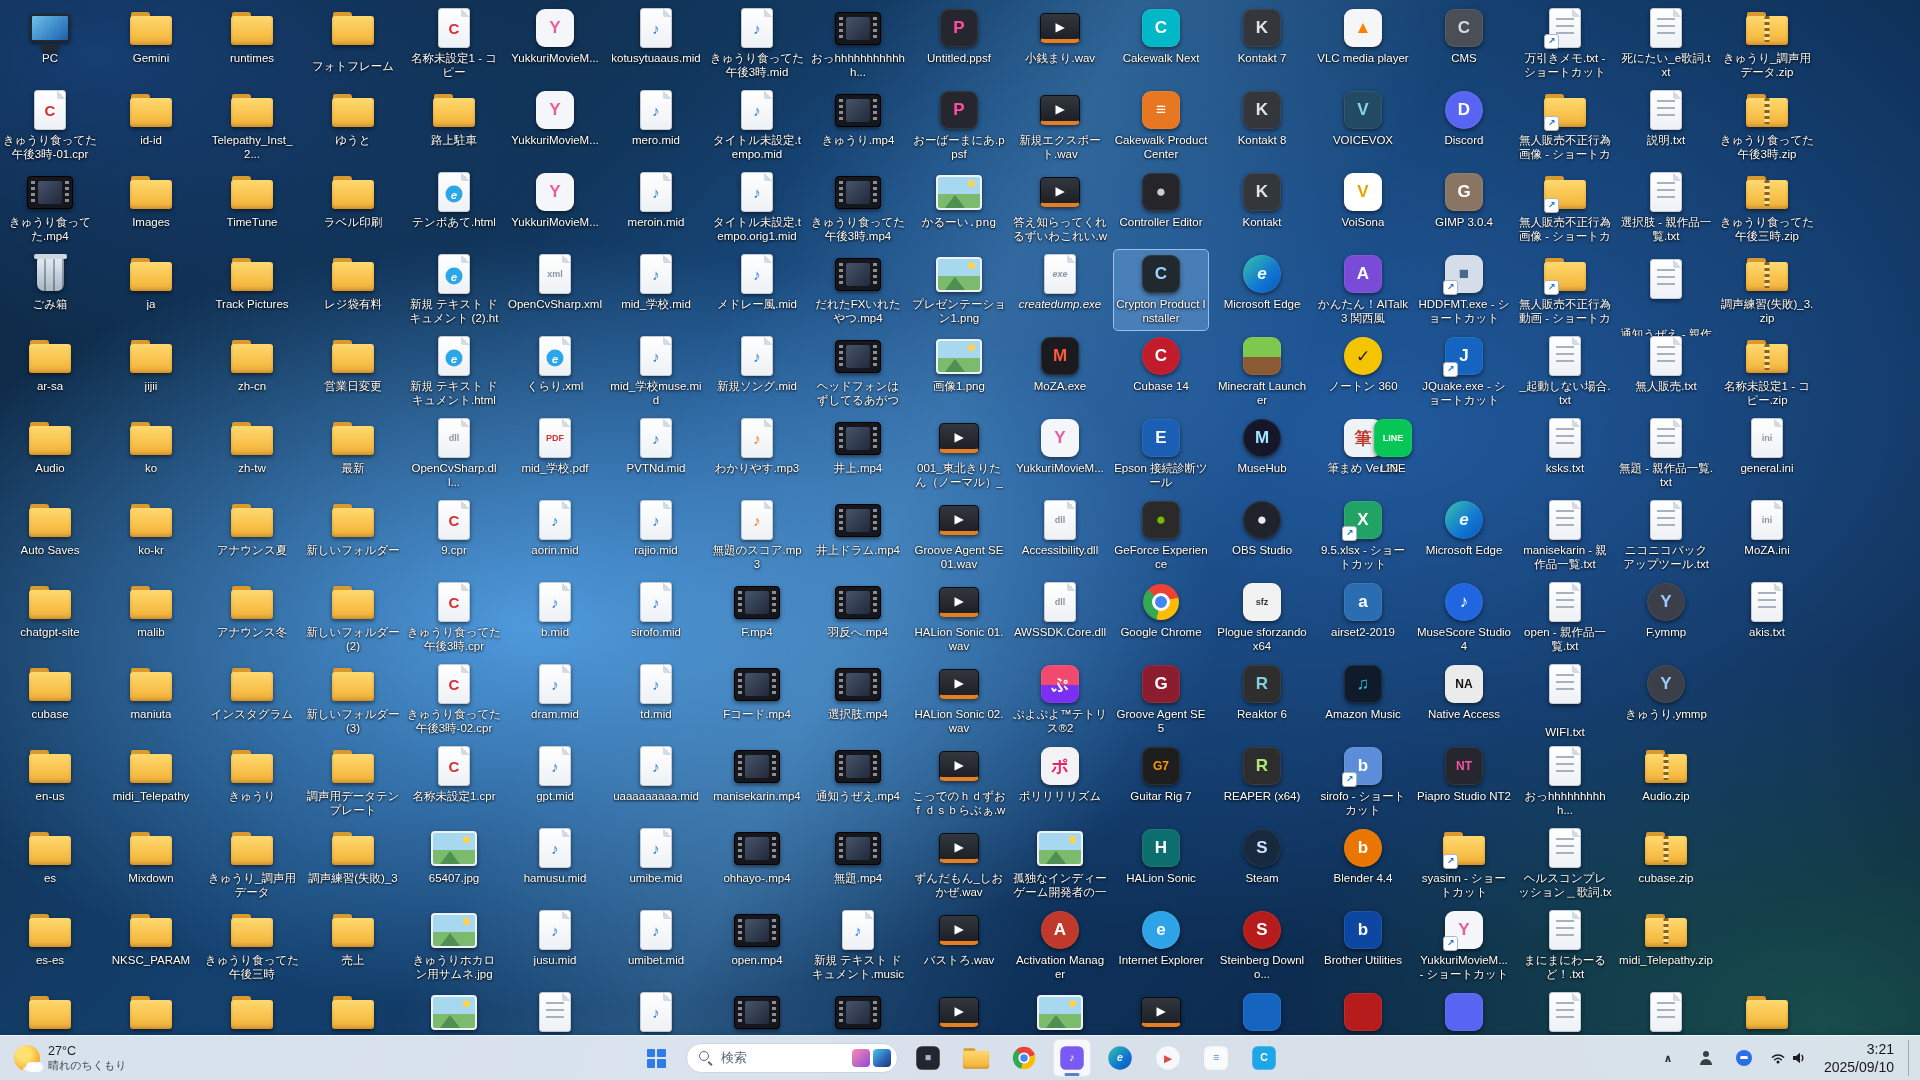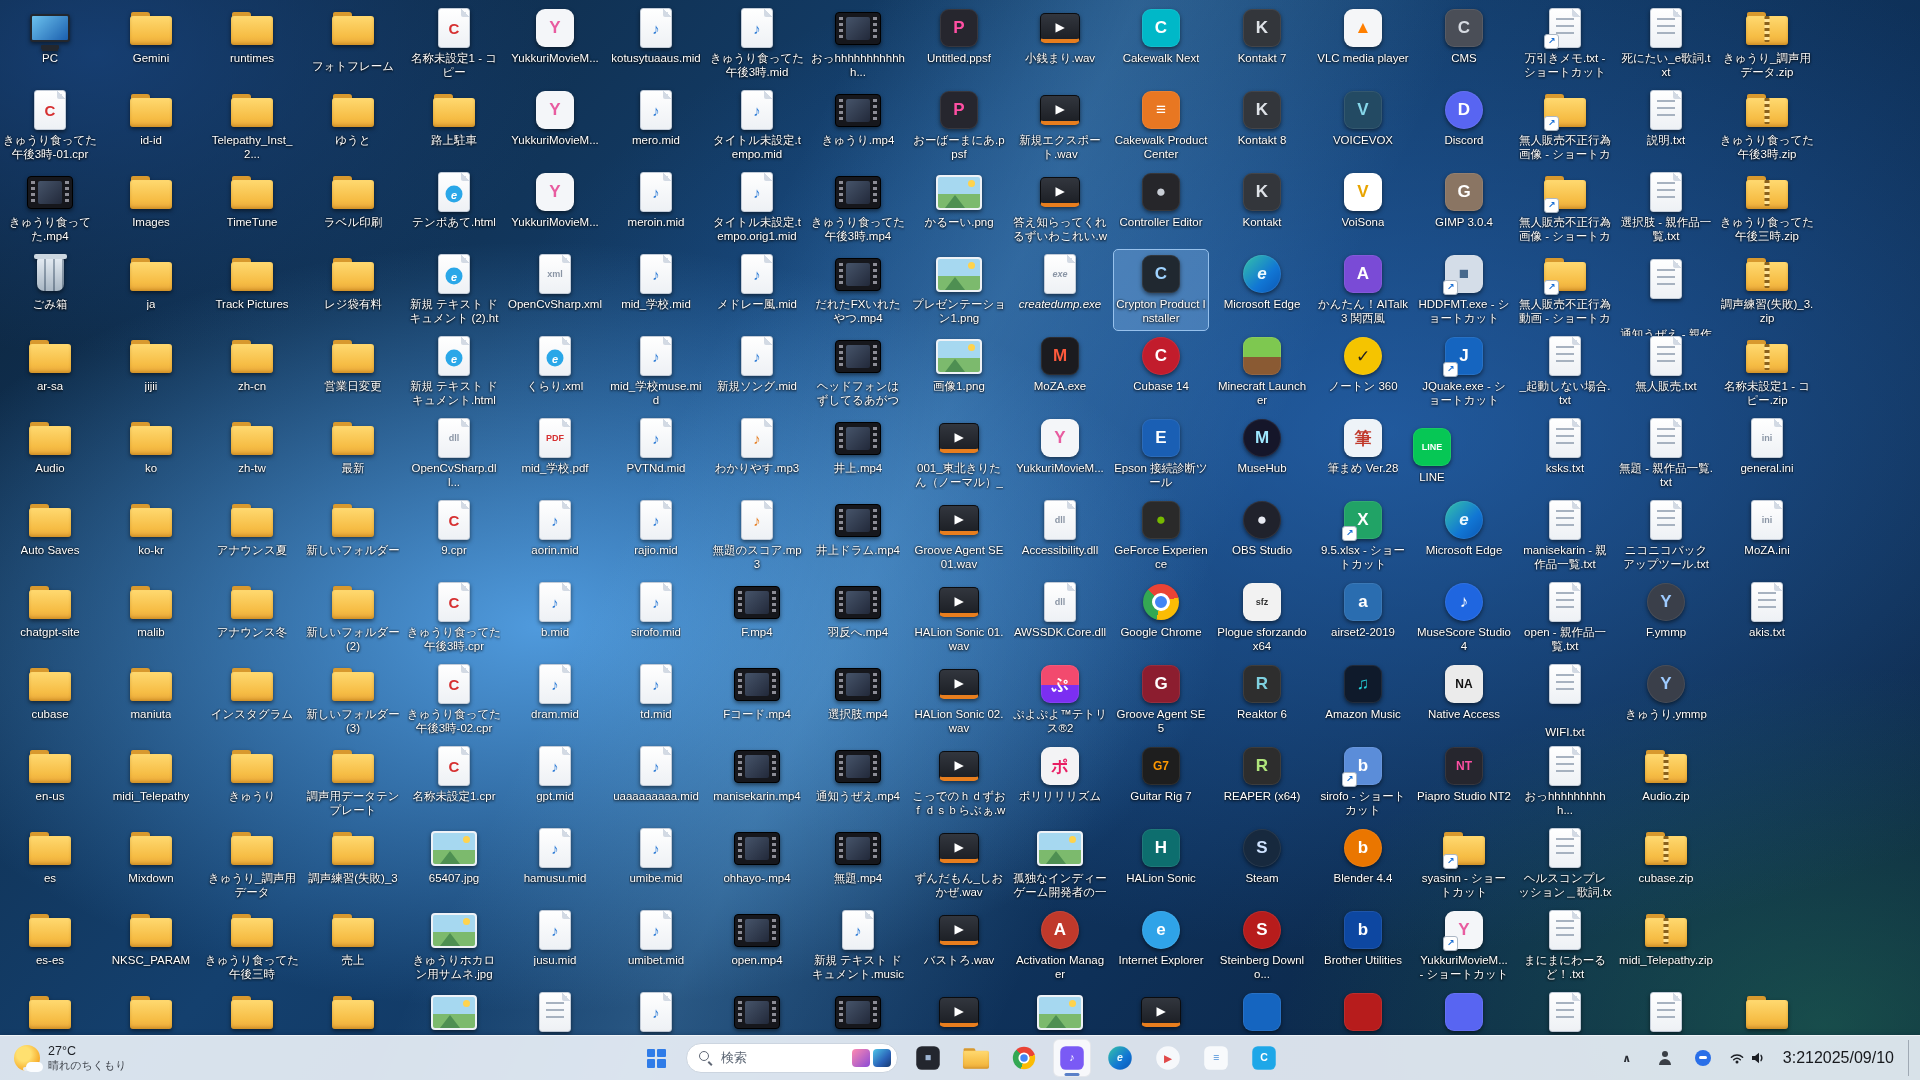--- a/index.html
+++ b/index.html
@@ -85,21 +85,21 @@
   .tbapp.active::after{content:"";position:absolute;bottom:1px;left:50%;transform:translateX(-50%);width:15px;height:3px;border-radius:2px;background:#5a80c8;}
   .tbic{display:flex;align-items:center;justify-content:center;transform:scale(.62);}
   #tray{position:absolute;right:2px;top:0;bottom:0;display:flex;align-items:center;gap:8px;padding-right:4px;}
   .trbtn{height:32px;min-width:24px;border-radius:5px;display:flex;align-items:center;justify-content:center;padding:0 3px;}
   .chev{font-size:11px;color:#2a2e35;font-weight:bold;}
   .person{width:14px;height:14px;position:relative;display:block;}
   .person::before{content:"";position:absolute;left:4px;top:0;width:6px;height:6px;border-radius:50%;background:#3a3f46;}
   .person::after{content:"";position:absolute;left:1px;bottom:0;width:12px;height:6px;border-radius:6px 6px 0 0;background:#3a3f46;}
   .chatdot{width:16px;height:16px;border-radius:50%;position:relative;background:#2a6fe8;display:block;}
   .chatdot::after{content:"";position:absolute;left:4px;top:6px;width:8px;height:3px;border-radius:2px;background:#fff;}
-  .clock{display:flex;flex-direction:row;align-items:flex-end;justify-content:center;font-size:16px;color:#16181c;line-height:1.3;padding:2px 6px;border-radius:5px;}
+  .clock{display:flex;flex-direction:column;align-items:flex-end;justify-content:center;font-size:14px;color:#16181c;line-height:1.3;padding:2px 6px;border-radius:5px;}
   .showdesk{width:5px;height:36px;border-left:1px solid rgba(90,100,115,.45);}
 </style>
 </head>
 <body>
 
 <div id="desktop">
   <div id="icons">
       <div class="dicon" style="left: 3px; top: 4px;">
         <div class="icbox">
           <span class="pcmon"></span>
@@ -399,21 +399,21 @@
         <div class="lbl">タイトル未設定.tempo.orig1.mid</div>
       </div>
       <div class="dicon" style="left: 811px; top: 168px;">
         <div class="icbox">
           <span class="film">
             <span class="scr"></span>
           </span>
         </div>
         <div class="lbl">きゅうり食ってた午後3時.mp4</div>
       </div>
-      <div class="dicon" style="left: 912px; top: 168px;">
+      <div class="dicon" style="left: 912px; top: 168px; font-family: Liberation Mono, monospace;">
         <div class="icbox">
           <span class="imgpic"></span>
         </div>
         <div class="lbl">かるーい.png</div>
       </div>
       <div class="dicon" style="left: 1013px; top: 168px;">
         <div class="icbox">
           <span class="wavic">▶</span>
         </div>
         <div class="lbl">答え知らってくれるずいわこれい.wav</div>
@@ -800,21 +800,21 @@
           <span class="appic round" style="background:#15162a;color:#9fe8ff;font-size:17px">M</span>
         </div>
         <div class="lbl">MuseHub</div>
       </div>
       <div class="dicon" style="left: 1316px; top: 414px;">
         <div class="icbox">
           <span class="appic" style="background:#eef3f8;color:#c0392b;font-size:17px">筆</span>
         </div>
         <div class="lbl">筆まめ Ver.28</div>
       </div>
-      <div class="dicon" style="left: 1385px; top: 414px; justify-content: center;">
+      <div class="dicon" style="left: 1346px; top: 414px;">
         <div class="icbox">
           <span class="appic" style="background:#06c755;color:#ffffff;font-size:9px">LINE</span>
         </div>
         <div class="lbl">LINE</div>
       </div>
       <div class="dicon" style="left: 1518px; top: 414px;">
         <div class="icbox">
           <span class="page">
             <span class="pglines"></span>
           </span>

